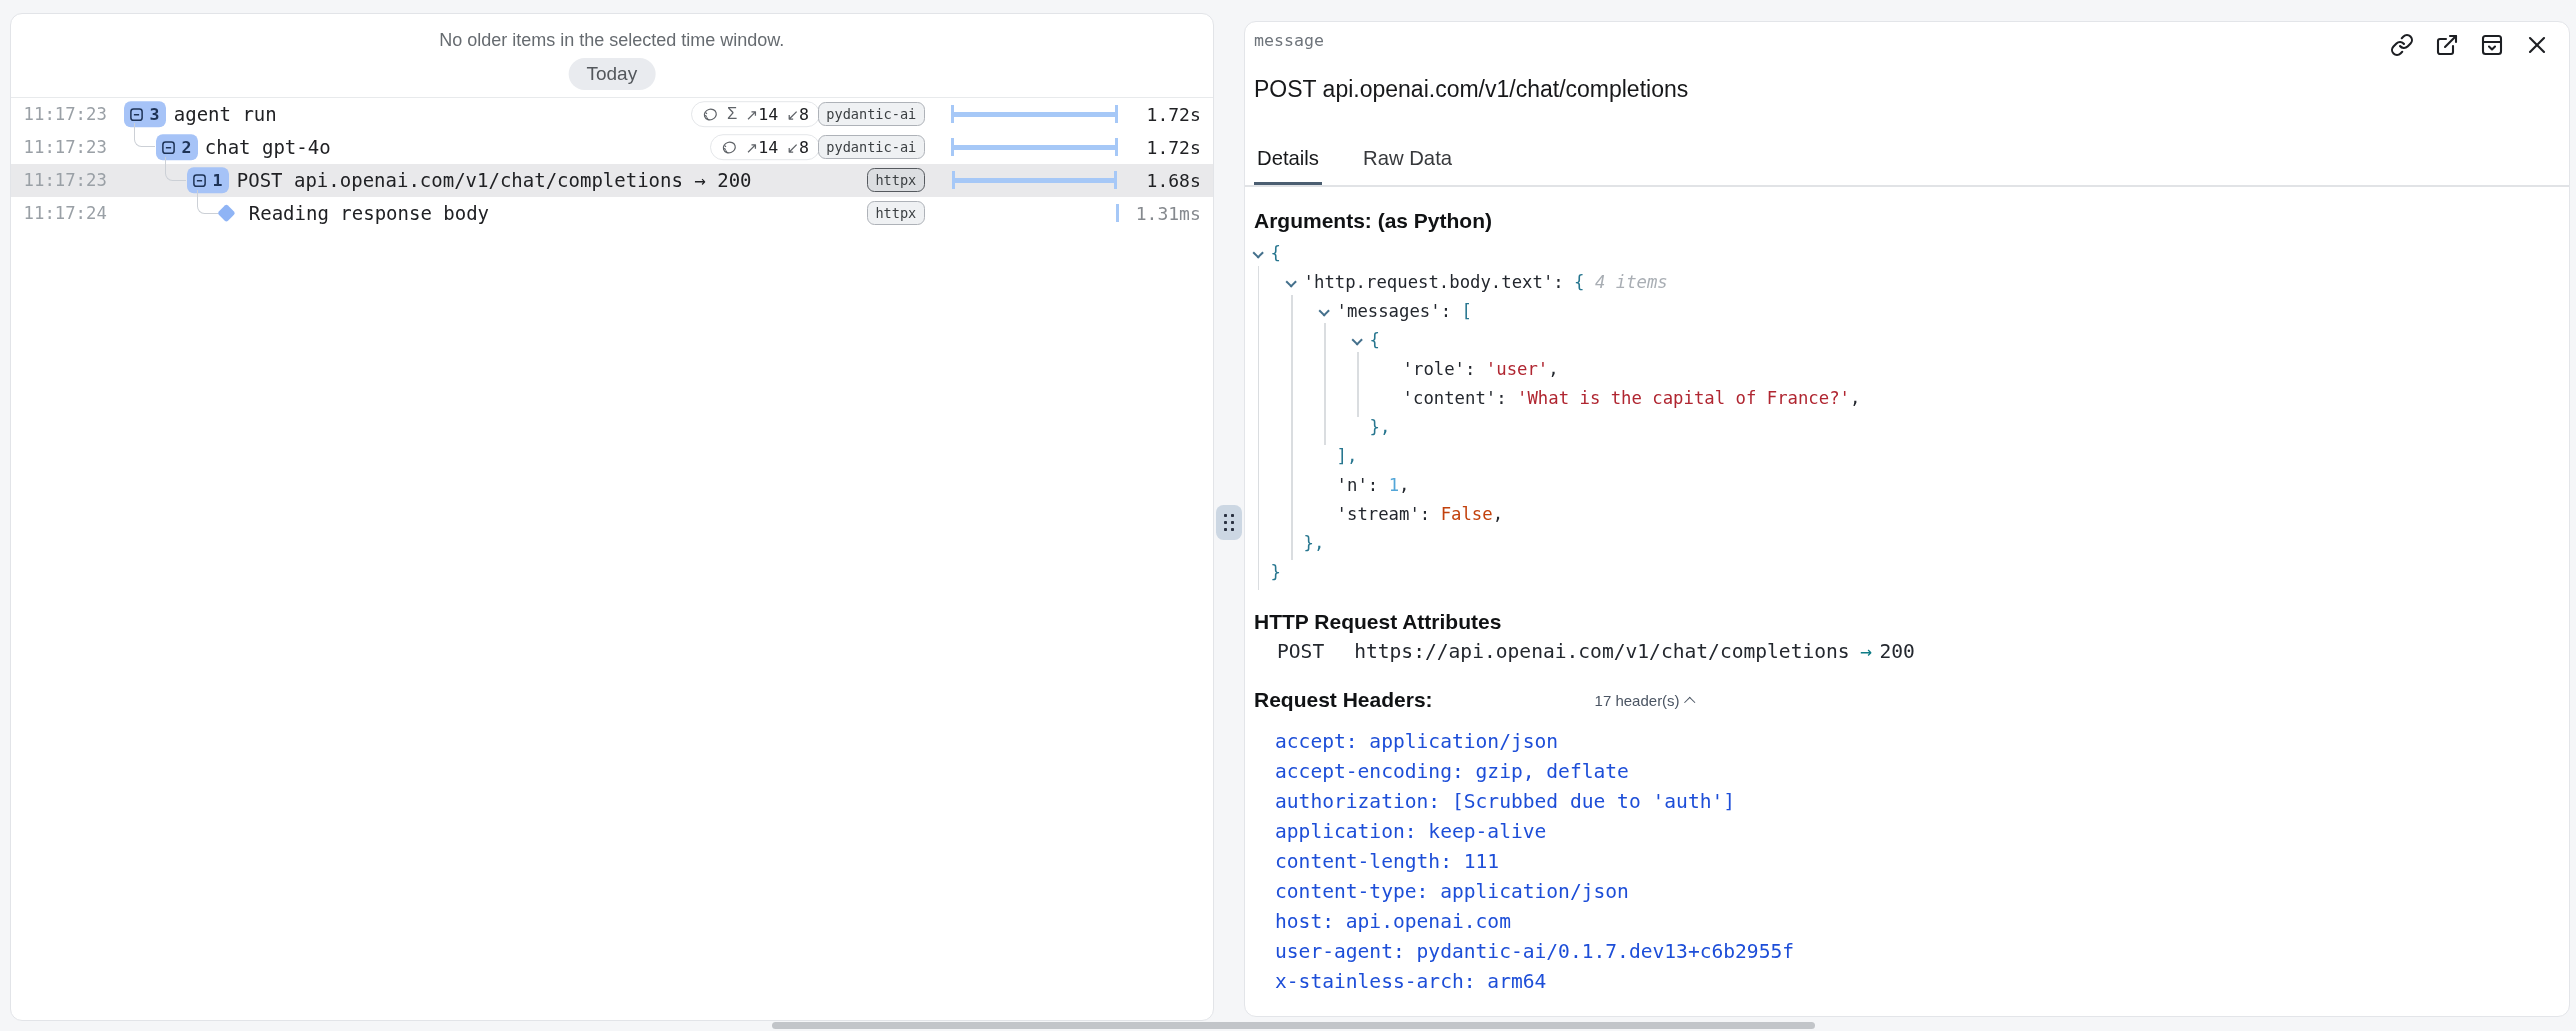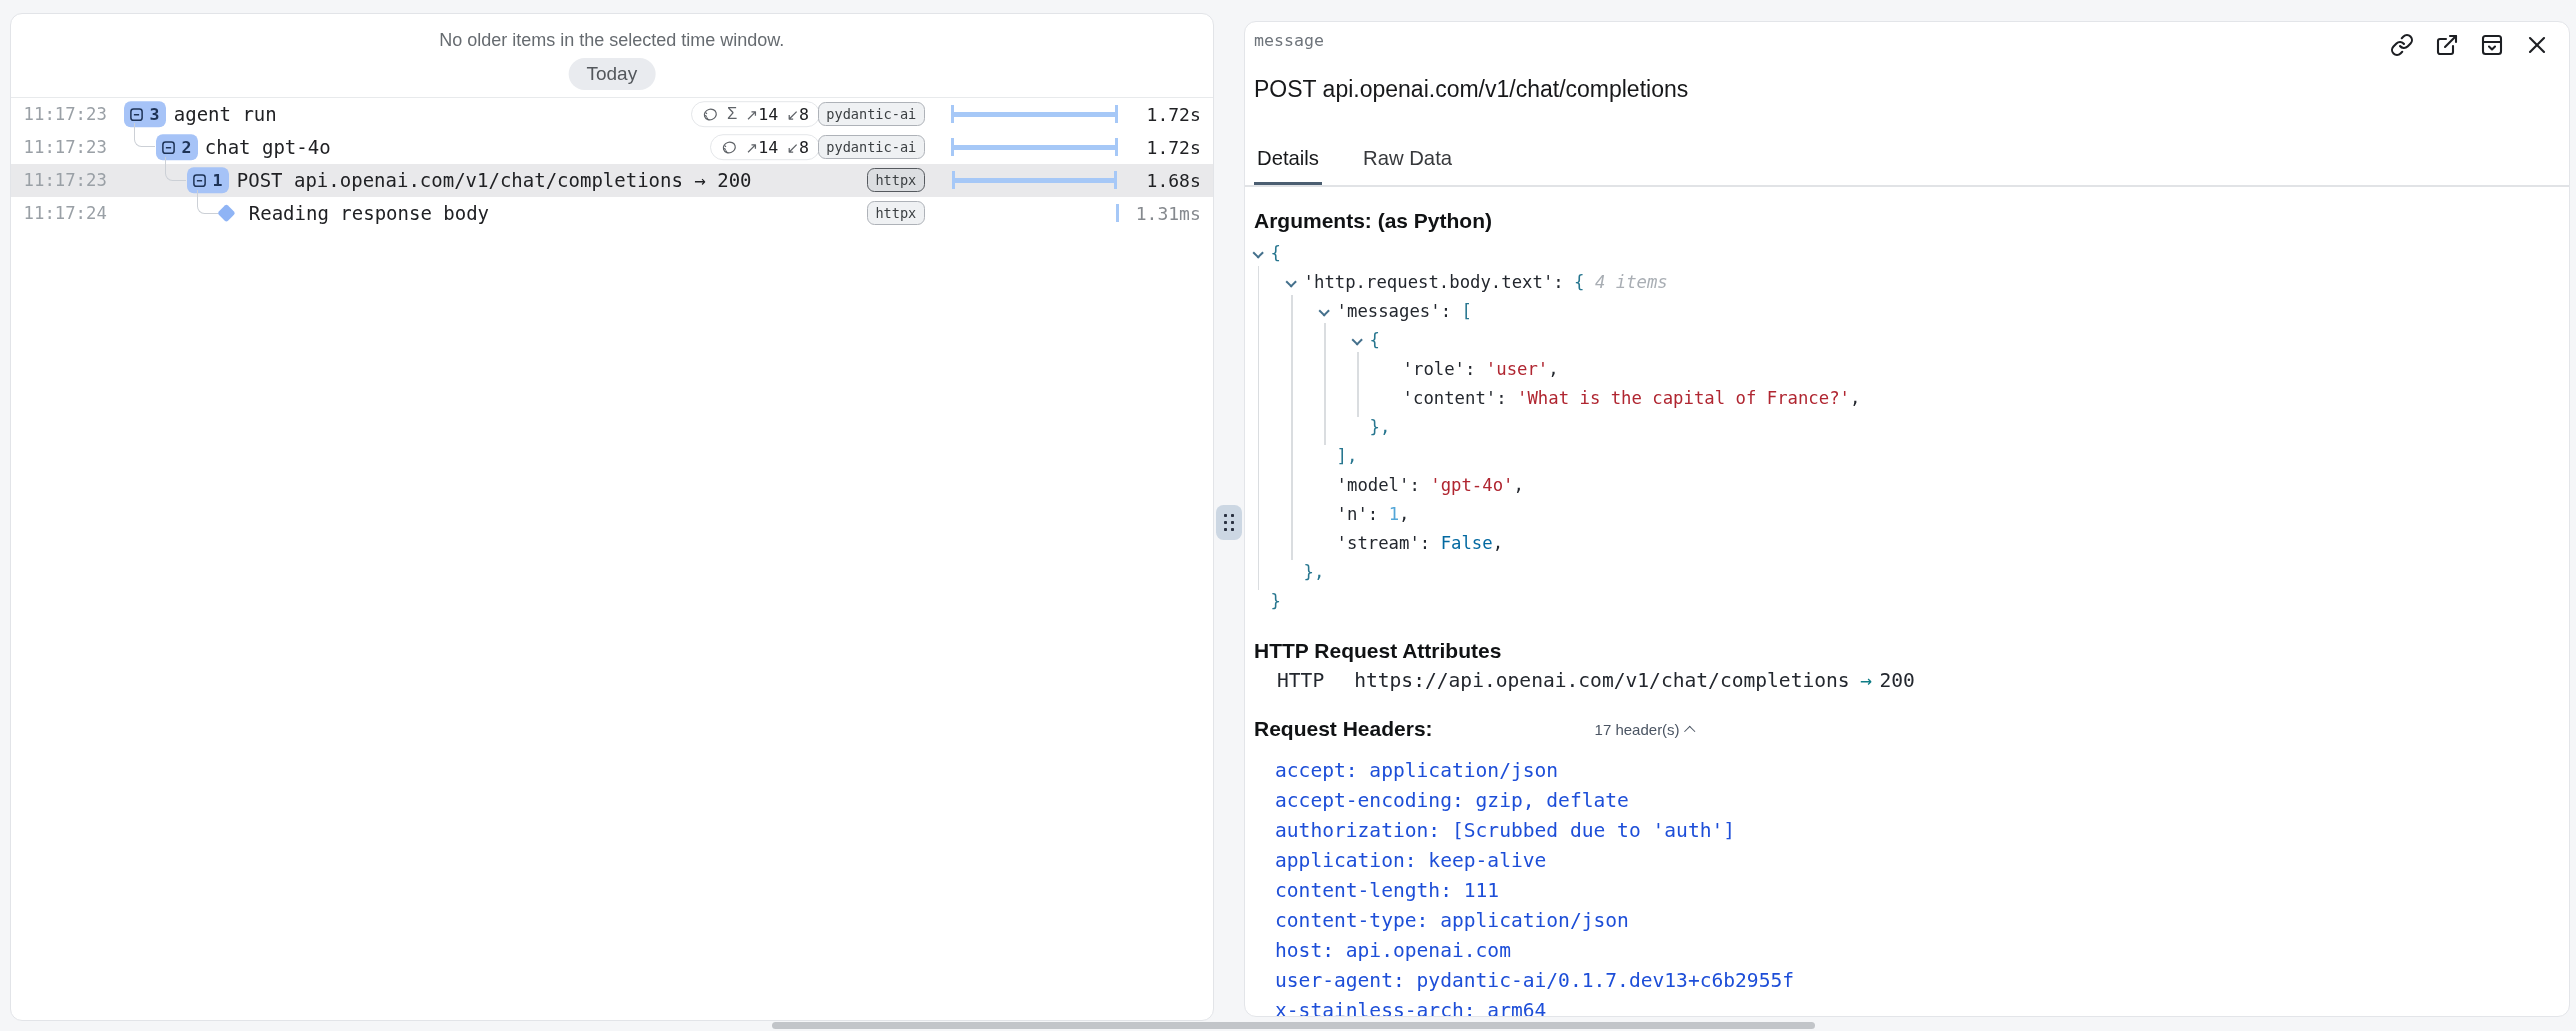--- a/index.html
+++ b/index.html
@@ -118,21 +118,21 @@
     position:absolute; top:9.8px; left:calc(9px + var(--i)*33px);
     width:8.3px; height:8.3px; border-right:2.3px solid #44708c; border-bottom:2.3px solid #44708c;
     transform:rotate(45deg); cursor:pointer;
   }
   .guide { position:absolute; width:1.5px; background:#dadde0; pointer-events:none; }
   .seg-brace { color:#27768f; }
   .seg-key { color:#23272e; }
   .seg-plain { color:#23272e; }
   .seg-str { color:#b02631; }
   .seg-num { color:#53a6d8; }
-  .seg-kw { color:#0369a1; }
+  .seg-kw { color:#c2410c; }
   .seg-muted { color:#a9aeb4; font-style:italic; }
 
   .req-line { margin:6px 9px 0 32px; font-family:"DejaVu Sans Mono", monospace; font-size:19.6px; color:#23272e; }
   .req-line .m { margin-right:30px; }
   .req-arrow { color:#0e7c86; margin:0 7.5px 0 10.5px; }
   .headers-row { display:flex; align-items:center; margin:25.6px 9px 0 9px; }
   .headers-count {
     margin-left:162px; font-size:15px; color:#4b5563; cursor:pointer;
     display:flex; align-items:center; gap:6.8px;
   }
@@ -286,31 +286,30 @@
     <div class="guide" style="left:79px; top:84px; height:122px;"></div>
     <div class="guide" style="left:112px; top:113px; height:65px;"></div>
   <div class="code-line" style="--i: 0;"><span class="code-caret" style="--i:0"></span><span class="seg-brace">{</span></div>
       <div class="code-line" style="--i: 1;"><span class="code-caret" style="--i:1"></span><span class="seg-key">'http.request.body.text'</span><span class="seg-plain">: </span><span class="seg-brace">{</span><span class="seg-muted"> 4 items</span></div>
       <div class="code-line" style="--i: 2;"><span class="code-caret" style="--i:2"></span><span class="seg-key">'messages'</span><span class="seg-plain">: </span><span class="seg-brace">[</span></div>
       <div class="code-line" style="--i: 3;"><span class="code-caret" style="--i:3"></span><span class="seg-brace">{</span></div>
       <div class="code-line" style="--i: 4;"><span class="seg-key">'role'</span><span class="seg-plain">: </span><span class="seg-str">'user'</span><span class="seg-plain">,</span></div>
       <div class="code-line" style="--i: 4;"><span class="seg-key">'content'</span><span class="seg-plain">: </span><span class="seg-str">'What is the capital of France?'</span><span class="seg-plain">,</span></div>
       <div class="code-line" style="--i: 3;"><span class="seg-brace">},</span></div>
       <div class="code-line" style="--i: 2;"><span class="seg-brace">],</span></div>
-      <div class="code-line" style="--i: 2;"><span class="seg-key">'model'</span><span class="seg-plain">: </span><span class="seg-str">'gpt-4o'</span><span class="seg-plain">,</span></div>
       <div class="code-line" style="--i: 2;"><span class="seg-key">'n'</span><span class="seg-plain">: </span><span class="seg-num">1</span><span class="seg-plain">,</span></div>
       <div class="code-line" style="--i: 2;"><span class="seg-key">'stream'</span><span class="seg-plain">: </span><span class="seg-kw">False</span><span class="seg-plain">,</span></div>
       <div class="code-line" style="--i: 1;"><span class="seg-brace">},</span></div>
       <div class="code-line" style="--i: 0;"><span class="seg-brace">}</span></div>
     </div>
 
   <div class="sec-heading">HTTP Request Attributes</div>
 
   <div class="req-line">
-    <span class="m">HTTP</span><span>https://api.openai.com/v1/chat/completions</span><span class="req-arrow">→</span><span>200</span>
+    <span class="m">POST</span><span>https://api.openai.com/v1/chat/completions</span><span class="req-arrow">→</span><span>200</span>
   </div>
 
   <div class="headers-row">
     <div class="sec-heading" style="margin:0;">Request Headers:</div>
     <div class="headers-count">
       <span>17 header(s)</span>
       <span class="chev-up"></span>
     </div>
   </div>
 

